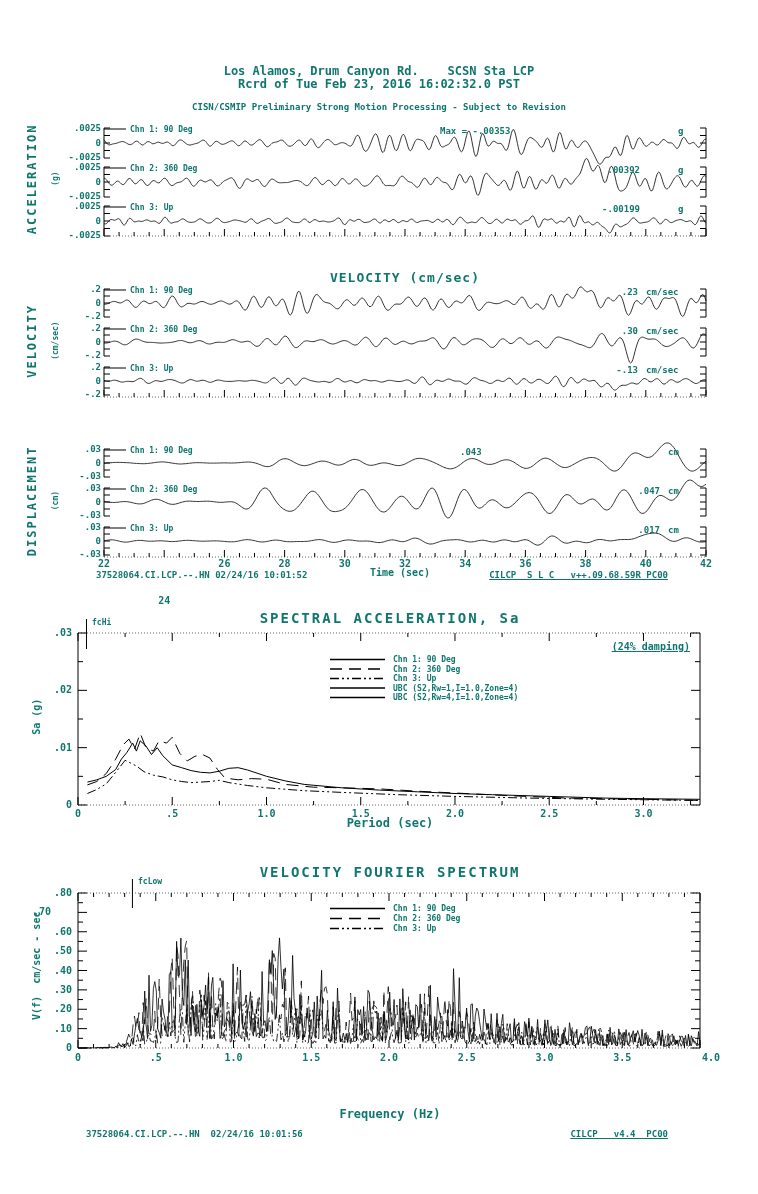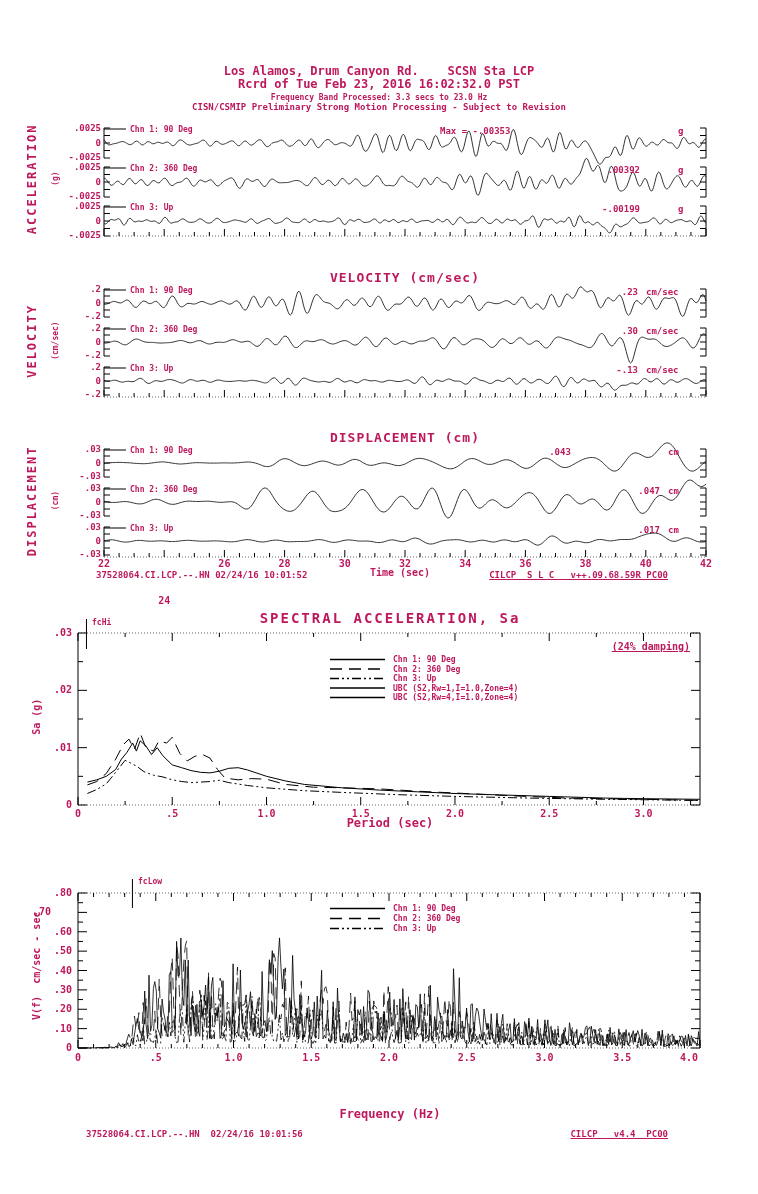--- a/index.html
+++ b/index.html
@@ -1,17 +1,17 @@
 <!DOCTYPE html>
 <html><head>
 <meta charset="utf-8">
 <style>
   html,body{margin:0;padding:0;background:#fff;}
   #page{position:relative;width:758px;height:1194px;background:#ffffff;overflow:hidden;
-        font-family:"DejaVu Sans Mono","Liberation Mono",monospace;color:#be185d;}
+        font-family:"DejaVu Sans Mono","Liberation Mono",monospace;color:#0f766e;}
   #plot{position:absolute;left:0;top:0;}
   .t{position:absolute;white-space:pre;font-weight:bold;line-height:1.15;}
   .f8{font-size:8px;} .f9{font-size:9px;} .f10{font-size:10px;}
   .f12{font-size:12px;} .f13{font-size:13px;letter-spacing:1px;}
   .f14{font-size:14px;letter-spacing:2px;}
   .ls2{letter-spacing:2px;}
   .ctr{text-align:center;} .rgt{text-align:right;text-decoration:underline;}
   .rot{transform:rotate(-90deg);text-align:center;}
 </style>
 </head>
@@ -450,43 +450,42 @@
       <polyline points="78.0,1048.0 79.4,1048.0 80.9,1048.0 82.3,1048.0 83.8,1048.0 85.2,1047.9 86.7,1047.9 88.1,1048.0 89.6,1048.0 91.0,1047.9 92.5,1047.9 93.9,1047.9 95.4,1047.9 96.8,1047.8 98.3,1047.6 99.7,1047.8 101.2,1047.5 102.6,1047.9 104.1,1047.8 105.5,1047.5 107.0,1047.9 108.4,1047.5 109.9,1047.8 111.3,1047.5 112.8,1047.9 114.2,1047.8 115.7,1047.6 117.1,1047.6 118.6,1047.3 120.0,1045.3 121.5,1046.4 122.9,1046.4 124.4,1044.5 125.8,1044.2 127.3,1040.8 128.7,1045.2 130.2,1046.3 131.6,1038.6 133.1,1037.8 134.5,1045.0 136.0,1045.6 137.4,1034.7 138.9,1042.9 140.3,1044.9 141.8,1040.7 143.2,1024.9 144.7,1044.1 146.1,1043.3 147.6,1036.8 149.0,1035.1 150.5,1041.1 151.9,1041.1 153.4,1042.6 154.8,1037.6 156.3,1031.1 157.7,1043.5 159.2,1043.7 160.6,1043.4 162.1,1017.1 163.5,1022.9 165.0,1030.2 166.4,1037.2 167.9,1037.0 169.3,1020.9 170.8,1036.0 172.2,1024.6 173.7,1018.9 175.1,1036.9 176.6,1042.6 178.0,1041.9 179.5,1018.5 180.9,1009.2 182.4,1011.8 183.8,1042.3 185.3,1023.4 186.7,1007.6 188.2,1027.9 189.6,1041.9 191.1,1004.9 192.5,994.3 194.0,1013.2 195.4,1036.5 196.9,1035.5 198.3,1023.8 199.8,1005.1 201.2,994.8 202.7,1040.2 204.1,1026.9 205.6,1000.7 207.0,1040.1 208.5,1027.1 209.9,1004.2 211.4,1039.1 212.8,1036.7 214.3,1027.2 215.7,1003.7 217.2,1020.9 218.6,1008.4 220.1,994.6 221.5,1036.5 223.0,1039.9 224.4,1034.4 225.9,1042.0 227.3,1002.3 228.8,1004.1 230.2,1042.1 231.7,1041.2 233.1,1005.0 234.6,1041.8 236.0,1038.9 237.5,1031.3 238.9,1023.3 240.4,1002.4 241.8,1002.0 243.3,1031.4 244.7,1041.5 246.2,995.2 247.6,1038.6 249.1,1041.8 250.5,1026.3 252.0,996.2 253.4,1021.1 254.9,1031.4 256.3,1009.0 257.8,1027.5 259.2,995.9 260.7,1008.5 262.1,1033.2 263.6,1021.9 265.0,1040.7 266.5,1039.5 267.9,1023.0 269.4,1017.4 270.8,1036.4 272.3,1035.4 273.7,1041.5 275.2,1040.0 276.6,1041.3 278.1,1028.6 279.5,1014.8 281.0,1041.3 282.4,1032.9 283.9,1041.8 285.3,1035.3 286.8,1027.0 288.2,1042.3 289.7,1033.8 291.1,1003.3 292.6,1034.7 294.0,1022.5 295.5,1008.4 296.9,1042.8 298.4,1014.8 299.8,1023.8 301.3,1005.4 302.7,1042.7 304.2,1031.4 305.6,1043.2 307.1,1043.2 308.5,1042.5 310.0,1009.8 311.4,1038.2 312.9,1043.4 314.3,1040.7 315.8,1042.6 317.2,1014.9 318.7,1028.1 320.1,1017.7 321.6,1010.5 323.0,1031.4 324.5,1030.7 325.9,1024.4 327.4,1026.2 328.8,1041.0 330.3,1042.7 331.7,1033.6 333.2,1020.2 334.6,1043.1 336.1,1043.0 337.5,1018.3 339.0,1010.4 340.4,1042.0 341.9,1037.8 343.3,1042.1 344.8,1043.0 346.2,1033.7 347.7,1042.7 349.1,1037.4 350.6,1043.5 352.0,1037.4 353.5,1024.7 354.9,1042.0 356.4,1032.0 357.8,1018.8 359.3,1020.1 360.7,1043.2 362.2,1039.4 363.6,1042.4 365.1,1011.4 366.5,1025.3 368.0,1039.9 369.4,1031.2 370.9,1037.0 372.3,1007.8 373.8,1005.4 375.2,1006.0 376.7,1007.9 378.1,1042.1 379.6,1041.7 381.0,1017.0 382.5,1041.4 383.9,1013.4 385.4,1042.9 386.8,1035.1 388.3,1021.3 389.7,1006.8 391.2,1011.8 392.6,1037.1 394.1,1042.6 395.5,1037.6 397.0,1031.9 398.4,1043.0 399.9,1042.9 401.3,1042.4 402.8,1006.1 404.2,1021.8 405.7,1041.6 407.1,1020.5 408.6,1043.2 410.0,1040.9 411.5,1015.2 412.9,1013.6 414.4,1035.3 415.8,1037.2 417.3,1033.1 418.7,1037.2 420.2,1034.4 421.6,1029.5 423.1,1043.2 424.5,1008.1 426.0,1043.5 427.4,1040.6 428.9,1040.7 430.3,1015.1 431.8,1030.2 433.2,1042.8 434.7,1042.8 436.1,1041.9 437.6,1031.1 439.0,1043.9 440.5,1022.0 441.9,1026.6 443.4,1035.6 444.8,1036.6 446.3,1042.8 447.7,1032.6 449.2,1039.8 450.6,1038.0 452.1,1021.0 453.5,1038.1 455.0,1028.2 456.4,1039.0 457.9,1039.9 459.3,1031.8 460.8,1036.7 462.2,1021.0 463.7,1034.7 465.1,1041.9 466.6,1044.1 468.0,1044.8 469.5,1038.7 470.9,1028.4 472.4,1043.0 473.8,1020.6 475.3,1034.1 476.7,1043.7 478.2,1040.9 479.6,1044.2 481.1,1034.5 482.5,1037.0 484.0,1039.3 485.4,1042.2 486.9,1044.9 488.3,1030.0 489.8,1043.6 491.2,1032.5 492.7,1038.5 494.1,1042.4 495.6,1044.2 497.0,1043.0 498.5,1023.4 499.9,1045.1 501.4,1041.7 502.8,1024.1 504.3,1030.5 505.7,1042.4 507.2,1023.7 508.6,1036.0 510.1,1042.9 511.5,1045.1 513.0,1044.5 514.4,1036.5 515.9,1028.2 517.3,1024.2 518.8,1038.1 520.2,1044.0 521.7,1032.1 523.1,1045.1 524.6,1036.7 526.0,1035.4 527.5,1045.0 528.9,1041.0 530.4,1044.5 531.8,1039.7 533.3,1027.9 534.7,1045.3 536.2,1030.5 537.6,1027.1 539.1,1045.1 540.5,1032.0 542.0,1045.4 543.4,1032.4 544.9,1039.5 546.3,1026.8 547.8,1045.2 549.2,1038.8 550.7,1045.5 552.1,1043.0 553.6,1032.9 555.0,1045.5 556.5,1045.5 557.9,1029.1 559.4,1045.4 560.8,1045.5 562.3,1045.3 563.7,1028.7 565.2,1036.1 566.6,1043.2 568.1,1042.8 569.5,1045.6 571.0,1032.8 572.4,1027.7 573.9,1045.6 575.3,1045.6 576.8,1043.2 578.2,1042.6 579.7,1042.7 581.1,1033.2 582.6,1036.7 584.0,1044.5 585.5,1038.6 586.9,1035.8 588.4,1045.6 589.8,1045.4 591.3,1040.2 592.7,1031.3 594.2,1029.1 595.6,1043.5 597.1,1043.8 598.5,1029.6 600.0,1040.9 601.4,1030.6 602.9,1045.7 604.3,1042.9 605.8,1039.8 607.2,1045.9 608.7,1030.1 610.1,1042.0 611.6,1032.8 613.0,1033.8 614.5,1031.3 615.9,1045.9 617.4,1045.8 618.8,1035.8 620.3,1032.5 621.7,1036.1 623.2,1046.0 624.6,1041.1 626.1,1041.1 627.5,1041.3 629.0,1046.1 630.4,1045.5 631.9,1033.2 633.3,1045.1 634.8,1034.0 636.2,1045.7 637.7,1046.1 639.1,1039.9 640.6,1042.2 642.0,1046.1 643.5,1043.3 644.9,1045.4 646.4,1035.8 647.8,1034.8 649.3,1041.1 650.7,1042.7 652.2,1045.1 653.6,1046.2 655.1,1042.0 656.5,1042.7 658.0,1034.1 659.4,1034.4 660.9,1046.2 662.3,1033.1 663.8,1046.3 665.2,1046.3 666.7,1046.0 668.1,1045.2 669.6,1041.6 671.0,1041.4 672.5,1046.1 673.9,1042.2 675.4,1045.0 676.8,1040.6 678.3,1046.4 679.7,1035.8 681.2,1041.2 682.6,1042.2 684.1,1038.2 685.5,1041.7 687.0,1045.2 688.4,1046.2 689.9,1045.2 691.3,1037.9 692.8,1038.9 694.2,1037.3 695.7,1045.0 697.1,1043.0 698.6,1045.2 700.0,1041.9" fill="none" stroke="#000000" stroke-width="0.8" stroke-dasharray="9,3,2,3,2,3"></polyline>
       <polyline points="78.0,1048.0 79.4,1048.0 80.9,1048.0 82.3,1048.0 83.8,1048.0 85.2,1048.0 86.7,1047.9 88.1,1047.9 89.6,1048.0 91.0,1047.9 92.5,1047.7 93.9,1047.8 95.4,1047.7 96.8,1047.5 98.3,1047.7 99.7,1047.9 101.2,1047.9 102.6,1047.9 104.1,1047.8 105.5,1047.4 107.0,1047.4 108.4,1047.8 109.9,1047.3 111.3,1046.2 112.8,1047.7 114.2,1047.6 115.7,1046.4 117.1,1046.3 118.6,1042.7 120.0,1045.6 121.5,1046.4 122.9,1046.1 124.4,1046.0 125.8,1043.2 127.3,1039.0 128.7,1034.1 130.2,1037.6 131.6,1040.3 133.1,1024.5 134.5,1016.1 136.0,1028.2 137.4,1025.0 138.9,1012.7 140.3,1041.4 141.8,1036.2 143.2,1002.6 144.7,1024.2 146.1,998.7 147.6,1023.7 149.0,1034.1 150.5,1033.7 151.9,1036.1 153.4,1034.3 154.8,1011.3 156.3,1038.6 157.7,1025.6 159.2,979.0 160.6,1015.1 162.1,1035.9 163.5,1035.8 165.0,1025.7 166.4,1034.2 167.9,1012.7 169.3,1014.1 170.8,971.8 172.2,957.2 173.7,1005.0 175.1,1036.0 176.6,944.7 178.0,955.1 179.5,995.5 180.9,1035.2 182.4,990.4 183.8,961.3 185.3,946.1 186.7,940.7 188.2,1035.4 189.6,1034.0 191.1,1012.2 192.5,991.1 194.0,1026.7 195.4,1005.2 196.9,1037.3 198.3,1035.9 199.8,990.1 201.2,1001.7 202.7,1031.7 204.1,995.2 205.6,1012.5 207.0,1027.6 208.5,972.0 209.9,1038.5 211.4,993.3 212.8,1027.4 214.3,1038.9 215.7,1012.6 217.2,1018.9 218.6,993.4 220.1,978.2 221.5,981.8 223.0,1036.1 224.4,1031.0 225.9,1028.9 227.3,1018.9 228.8,1022.2 230.2,1032.8 231.7,1038.4 233.1,1003.4 234.6,1036.4 236.0,999.0 237.5,967.0 238.9,1028.8 240.4,1037.1 241.8,1038.9 243.3,1004.7 244.7,1004.3 246.2,994.8 247.6,1013.2 249.1,1008.6 250.5,1027.8 252.0,1002.9 253.4,1034.9 254.9,1024.6 256.3,1016.0 257.8,996.7 259.2,1038.0 260.7,1016.6 262.1,1037.2 263.6,1037.9 265.0,1034.4 266.5,1036.5 267.9,1033.8 269.4,959.8 270.8,959.7 272.3,1036.1 273.7,953.5 275.2,958.3 276.6,1016.7 278.1,1023.9 279.5,1017.8 281.0,1018.9 282.4,1004.2 283.9,1007.4 285.3,967.8 286.8,1037.3 288.2,1036.7 289.7,1037.2 291.1,1000.6 292.6,1013.9 294.0,1036.8 295.5,1029.1 296.9,1008.7 298.4,1039.0 299.8,1036.2 301.3,980.9 302.7,1040.1 304.2,1026.5 305.6,1011.1 307.1,1018.2 308.5,996.0 310.0,1037.7 311.4,1021.9 312.9,1009.8 314.3,1034.6 315.8,1039.1 317.2,1035.7 318.7,1038.9 320.1,1000.6 321.6,989.9 323.0,1003.6 324.5,988.3 325.9,986.7 327.4,994.0 328.8,1040.9 330.3,1039.9 331.7,1041.1 333.2,1006.9 334.6,1040.7 336.1,1005.0 337.5,1003.8 339.0,1001.1 340.4,1038.9 341.9,1041.8 343.3,1041.9 344.8,1041.9 346.2,1022.0 347.7,1041.9 349.1,1025.3 350.6,993.1 352.0,1020.4 353.5,1017.7 354.9,1001.0 356.4,1035.3 357.8,1039.2 359.3,1041.4 360.7,1020.3 362.2,1039.8 363.6,1041.5 365.1,1030.0 366.5,1039.7 368.0,1035.7 369.4,1001.0 370.9,1041.3 372.3,1041.5 373.8,1000.9 375.2,1012.9 376.7,1011.0 378.1,1039.6 379.6,1017.0 381.0,1038.6 382.5,1040.9 383.9,990.3 385.4,1040.7 386.8,1016.9 388.3,986.7 389.7,1040.0 391.2,1032.7 392.6,1031.5 394.1,1019.5 395.5,1017.8 397.0,1005.0 398.4,1040.0 399.9,1023.5 401.3,1006.6 402.8,1009.9 404.2,1030.1 405.7,1001.9 407.1,1038.9 408.6,995.8 410.0,1031.3 411.5,1039.9 412.9,1017.5 414.4,1018.4 415.8,1034.2 417.3,1027.0 418.7,1031.6 420.2,1011.8 421.6,1004.4 423.1,1040.4 424.5,993.8 426.0,1037.7 427.4,1015.7 428.9,986.4 430.3,1027.7 431.8,1040.8 433.2,1039.7 434.7,1030.1 436.1,1019.5 437.6,1029.8 439.0,1023.4 440.5,1012.9 441.9,1041.6 443.4,1022.0 444.8,998.3 446.3,1021.5 447.7,1026.1 449.2,999.1 450.6,1009.5 452.1,1041.0 453.5,1002.1 455.0,1042.8 456.4,1037.9 457.9,1042.4 459.3,1011.4 460.8,1019.0 462.2,1017.6 463.7,1039.4 465.1,1026.0 466.6,1012.3 468.0,1017.1 469.5,1029.4 470.9,1043.9 472.4,1033.5 473.8,1040.6 475.3,1041.7 476.7,1035.9 478.2,1043.1 479.6,1034.3 481.1,1040.0 482.5,1044.1 484.0,1032.1 485.4,1044.1 486.9,1023.2 488.3,1028.8 489.8,1022.0 491.2,1029.2 492.7,1034.0 494.1,1037.9 495.6,1044.4 497.0,1019.8 498.5,1041.4 499.9,1026.7 501.4,1040.1 502.8,1036.0 504.3,1044.5 505.7,1041.6 507.2,1040.1 508.6,1042.0 510.1,1037.6 511.5,1041.3 513.0,1041.4 514.4,1021.0 515.9,1037.7 517.3,1044.7 518.8,1022.6 520.2,1044.5 521.7,1044.7 523.1,1043.0 524.6,1044.9 526.0,1021.0 527.5,1044.8 528.9,1021.7 530.4,1044.8 531.8,1026.3 533.3,1033.3 534.7,1040.0 536.2,1045.0 537.6,1042.2 539.1,1043.6 540.5,1028.2 542.0,1040.1 543.4,1045.0 544.9,1024.2 546.3,1036.6 547.8,1044.3 549.2,1038.8 550.7,1022.8 552.1,1034.4 553.6,1041.3 555.0,1044.4 556.5,1039.0 557.9,1025.8 559.4,1044.8 560.8,1044.7 562.3,1030.1 563.7,1043.6 565.2,1027.5 566.6,1044.8 568.1,1041.0 569.5,1043.1 571.0,1045.3 572.4,1027.5 573.9,1042.8 575.3,1044.2 576.8,1029.3 578.2,1044.4 579.7,1038.8 581.1,1032.8 582.6,1044.1 584.0,1041.3 585.5,1033.8 586.9,1033.6 588.4,1028.3 589.8,1027.1 591.3,1043.8 592.7,1043.8 594.2,1043.2 595.6,1034.1 597.1,1038.7 598.5,1045.0 600.0,1028.1 601.4,1030.0 602.9,1045.4 604.3,1044.5 605.8,1045.0 607.2,1033.9 608.7,1038.6 610.1,1045.4 611.6,1045.8 613.0,1032.4 614.5,1042.9 615.9,1045.4 617.4,1045.8 618.8,1035.7 620.3,1044.5 621.7,1041.8 623.2,1045.0 624.6,1032.3 626.1,1038.7 627.5,1037.8 629.0,1032.5 630.4,1039.9 631.9,1044.2 633.3,1043.8 634.8,1036.5 636.2,1033.0 637.7,1043.4 639.1,1037.7 640.6,1041.0 642.0,1045.8 643.5,1045.4 644.9,1044.4 646.4,1030.8 647.8,1043.8 649.3,1046.0 650.7,1043.6 652.2,1038.6 653.6,1046.1 655.1,1045.2 656.5,1040.5 658.0,1031.3 659.4,1034.0 660.9,1041.6 662.3,1045.4 663.8,1046.2 665.2,1038.5 666.7,1032.4 668.1,1036.5 669.6,1046.0 671.0,1035.5 672.5,1033.9 673.9,1046.2 675.4,1039.8 676.8,1043.7 678.3,1038.0 679.7,1041.6 681.2,1046.3 682.6,1043.4 684.1,1038.2 685.5,1035.1 687.0,1035.8 688.4,1034.3 689.9,1046.0 691.3,1035.7 692.8,1039.6 694.2,1042.7 695.7,1046.3 697.1,1046.4 698.6,1046.2 700.0,1045.9" fill="none" stroke="#000000" stroke-width="0.8" stroke-dasharray="12,7"></polyline>
       <polyline points="78.0,1048.0 79.4,1048.0 80.9,1048.0 82.3,1047.9 83.8,1048.0 85.2,1047.9 86.7,1047.9 88.1,1047.9 89.6,1048.0 91.0,1048.0 92.5,1047.7 93.9,1047.9 95.4,1047.9 96.8,1047.9 98.3,1047.5 99.7,1047.6 101.2,1047.7 102.6,1047.9 104.1,1047.2 105.5,1047.9 107.0,1047.9 108.4,1047.7 109.9,1047.2 111.3,1047.0 112.8,1047.4 114.2,1047.7 115.7,1046.7 117.1,1047.1 118.6,1045.5 120.0,1044.7 121.5,1046.1 122.9,1043.6 124.4,1047.1 125.8,1046.4 127.3,1043.0 128.7,1046.4 130.2,1046.0 131.6,1039.0 133.1,1044.5 134.5,1033.9 136.0,1025.0 137.4,1018.4 138.9,1029.7 140.3,1031.2 141.8,1037.6 143.2,1040.6 144.7,991.0 146.1,1024.8 147.6,1038.7 149.0,975.2 150.5,1031.3 151.9,1025.2 153.4,988.4 154.8,981.6 156.3,991.0 157.7,1028.8 159.2,1032.7 160.6,1037.6 162.1,999.0 163.5,1011.9 165.0,1019.0 166.4,1032.3 167.9,1036.8 169.3,974.6 170.8,971.7 172.2,1032.3 173.7,1030.9 175.1,1028.7 176.6,941.4 178.0,976.1 179.5,975.1 180.9,938.0 182.4,996.1 183.8,1005.5 185.3,959.9 186.7,1024.4 188.2,960.0 189.6,1021.8 191.1,1035.6 192.5,1005.1 194.0,1025.3 195.4,1031.8 196.9,1004.3 198.3,1031.3 199.8,1036.3 201.2,999.7 202.7,1015.5 204.1,1005.8 205.6,985.1 207.0,1013.8 208.5,976.8 209.9,1038.2 211.4,986.0 212.8,977.4 214.3,1014.2 215.7,1013.3 217.2,1015.7 218.6,1007.7 220.1,1038.4 221.5,1034.7 223.0,980.7 224.4,1027.0 225.9,1021.9 227.3,1012.3 228.8,1010.8 230.2,1018.7 231.7,1034.3 233.1,963.8 234.6,1035.9 236.0,1032.6 237.5,1032.2 238.9,1036.2 240.4,970.0 241.8,1021.8 243.3,1029.5 244.7,1022.6 246.2,1037.1 247.6,1011.9 249.1,1003.9 250.5,991.7 252.0,1030.9 253.4,1036.1 254.9,1013.5 256.3,1036.5 257.8,1033.1 259.2,1033.5 260.7,1036.0 262.1,971.5 263.6,1023.3 265.0,1020.6 266.5,1031.7 267.9,999.7 269.4,959.7 270.8,973.2 272.3,950.6 273.7,987.4 275.2,1019.4 276.6,1009.0 278.1,959.1 279.5,937.9 281.0,967.9 282.4,989.0 283.9,969.0 285.3,1034.7 286.8,1033.5 288.2,1021.7 289.7,997.7 291.1,1017.2 292.6,955.4 294.0,998.5 295.5,1011.3 296.9,1035.4 298.4,1037.6 299.8,994.6 301.3,1020.5 302.7,1026.0 304.2,1037.2 305.6,1031.9 307.1,1007.9 308.5,1021.5 310.0,1039.2 311.4,1039.1 312.9,1031.3 314.3,1001.9 315.8,1037.4 317.2,996.1 318.7,1024.6 320.1,1009.1 321.6,970.3 323.0,1038.9 324.5,1035.4 325.9,1038.2 327.4,1010.4 328.8,1031.7 330.3,1036.7 331.7,1039.4 333.2,1001.7 334.6,1038.2 336.1,1040.7 337.5,988.0 339.0,1026.1 340.4,1041.1 341.9,1039.8 343.3,1033.1 344.8,1039.5 346.2,1038.4 347.7,1041.4 349.1,1032.3 350.6,1040.9 352.0,1041.3 353.5,1041.3 354.9,996.9 356.4,1041.0 357.8,1009.6 359.3,1015.0 360.7,1009.5 362.2,1034.4 363.6,1006.5 365.1,1040.7 366.5,1030.2 368.0,990.3 369.4,993.1 370.9,1017.9 372.3,1030.4 373.8,1040.0 375.2,1036.7 376.7,1038.7 378.1,1012.9 379.6,1034.5 381.0,1036.4 382.5,1040.7 383.9,1011.3 385.4,1026.8 386.8,1032.4 388.3,1021.0 389.7,992.0 391.2,1026.2 392.6,1024.3 394.1,999.5 395.5,1038.6 397.0,1030.2 398.4,1040.2 399.9,998.9 401.3,1040.1 402.8,988.6 404.2,1016.4 405.7,1039.2 407.1,1037.7 408.6,1040.1 410.0,1009.9 411.5,1028.3 412.9,1015.8 414.4,1040.1 415.8,1004.6 417.3,1006.6 418.7,1027.8 420.2,993.9 421.6,1035.1 423.1,1037.7 424.5,1038.1 426.0,1038.4 427.4,1035.2 428.9,1040.3 430.3,985.2 431.8,1038.5 433.2,1036.6 434.7,1016.5 436.1,1037.2 437.6,997.1 439.0,1010.2 440.5,1017.6 441.9,1016.3 443.4,1039.3 444.8,1035.4 446.3,1037.2 447.7,1009.6 449.2,1037.8 450.6,1030.3 452.1,1037.6 453.5,968.7 455.0,1005.1 456.4,1038.9 457.9,1030.8 459.3,977.7 460.8,1037.8 462.2,1039.0 463.7,1027.3 465.1,1028.1 466.6,1008.0 468.0,1031.4 469.5,1041.9 470.9,1004.5 472.4,1003.9 473.8,1039.2 475.3,1016.1 476.7,1008.0 478.2,1011.1 479.6,1021.6 481.1,1032.5 482.5,1039.7 484.0,1009.0 485.4,1019.7 486.9,1029.9 488.3,1023.5 489.8,1039.4 491.2,1013.7 492.7,1036.7 494.1,1042.5 495.6,1036.5 497.0,1013.3 498.5,1039.7 499.9,1042.7 501.4,1023.5 502.8,1014.3 504.3,1042.5 505.7,1037.0 507.2,1039.8 508.6,1030.4 510.1,1023.7 511.5,1042.8 513.0,1041.1 514.4,1018.6 515.9,1040.3 517.3,1033.5 518.8,1026.9 520.2,1038.9 521.7,1035.9 523.1,1043.4 524.6,1021.6 526.0,1027.4 527.5,1036.5 528.9,1018.1 530.4,1038.4 531.8,1027.6 533.3,1044.4 534.7,1039.5 536.2,1039.5 537.6,1019.5 539.1,1041.8 540.5,1040.2 542.0,1044.2 543.4,1039.6 544.9,1019.8 546.3,1031.8 547.8,1019.9 549.2,1039.6 550.7,1044.1 552.1,1030.4 553.6,1044.4 555.0,1029.4 556.5,1042.4 557.9,1044.6 559.4,1044.7 560.8,1044.4 562.3,1044.1 563.7,1032.2 565.2,1042.0 566.6,1044.0 568.1,1044.4 569.5,1022.7 571.0,1033.2 572.4,1044.8 573.9,1037.1 575.3,1031.9 576.8,1032.0 578.2,1044.9 579.7,1036.5 581.1,1033.1 582.6,1038.0 584.0,1036.0 585.5,1027.4 586.9,1025.9 588.4,1044.6 589.8,1041.5 591.3,1026.2 592.7,1035.4 594.2,1042.0 595.6,1029.7 597.1,1044.3 598.5,1041.4 600.0,1045.4 601.4,1038.3 602.9,1035.7 604.3,1045.4 605.8,1045.4 607.2,1034.5 608.7,1044.5 610.1,1027.4 611.6,1044.9 613.0,1042.9 614.5,1034.8 615.9,1040.6 617.4,1044.5 618.8,1028.9 620.3,1037.5 621.7,1040.4 623.2,1032.5 624.6,1045.6 626.1,1029.6 627.5,1044.7 629.0,1044.5 630.4,1037.5 631.9,1035.0 633.3,1030.7 634.8,1042.0 636.2,1036.5 637.7,1030.6 639.1,1035.1 640.6,1045.7 642.0,1029.3 643.5,1044.4 644.9,1033.1 646.4,1035.6 647.8,1045.7 649.3,1039.3 650.7,1038.3 652.2,1045.4 653.6,1044.1 655.1,1043.2 656.5,1045.4 658.0,1041.0 659.4,1031.3 660.9,1045.5 662.3,1030.1 663.8,1045.5 665.2,1044.3 666.7,1045.8 668.1,1033.7 669.6,1037.1 671.0,1044.7 672.5,1041.1 673.9,1035.8 675.4,1043.8 676.8,1040.6 678.3,1045.2 679.7,1039.7 681.2,1036.2 682.6,1036.5 684.1,1045.9 685.5,1035.5 687.0,1045.9 688.4,1034.4 689.9,1044.0 691.3,1045.9 692.8,1038.9 694.2,1041.3 695.7,1043.2 697.1,1046.0 698.6,1031.6 700.0,1045.6" fill="none" stroke="#000000" stroke-width="0.8"></polyline>
       <line x1="330" y1="908.5" x2="385" y2="908.5" stroke="#000000" stroke-width="1.3"></line>
       <line x1="330" y1="918.5" x2="385" y2="918.5" stroke="#000000" stroke-width="1.3" stroke-dasharray="12,7"></line>
       <line x1="330" y1="928.5" x2="385" y2="928.5" stroke="#000000" stroke-width="1.3" stroke-dasharray="9,3,2,3,2,3"></line>
     </svg>
 
   <div class="t f12 ctr" style="left:0px;top:65px;width:758px;">Los Alamos, Drum Canyon Rd.    SCSN Sta LCP</div>
   <div class="t f12 ctr" style="left:0px;top:78px;width:758px;">Rcrd of Tue Feb 23, 2016 16:02:32.0 PST</div>
-  <div class="t f8 ctr" style="left:0px;top:93px;width:758px;">Frequency Band Processed: 3.3 secs to 23.0 Hz</div>
   <div class="t f9 ctr" style="left:0px;top:102px;width:758px;">CISN/CSMIP Preliminary Strong Motion Processing - Subject to Revision</div>
 
   <div class="t f13 ctr" style="left:105px;top:271px;width:600px;">VELOCITY (cm/sec)</div>
-  <div class="t f13 ctr" style="left:105px;top:431px;width:600px;">DISPLACEMENT (cm)</div>
 
   <div class="t f12 rot ls2" style="left:-67px;top:172px;width:200px;">ACCELERATION</div>
   <div class="t f8 rot" style="left:-44px;top:174px;width:200px;">(g)</div>
   <div class="t f12 rot ls2" style="left:-67px;top:334px;width:200px;">VELOCITY</div>
   <div class="t f8 rot" style="left:-44px;top:336px;width:200px;">(cm/sec)</div>
   <div class="t f12 rot ls2" style="left:-67px;top:494px;width:200px;">DISPLACEMENT</div>
   <div class="t f8 rot" style="left:-44px;top:496px;width:200px;">(cm)</div>
 
   <div class="t f10 ctr" style="left:310px;top:567px;width:180px;">Time (sec)</div>
   <div class="t f9" style="left:96px;top:570px;">37528064.CI.LCP.--.HN 02/24/16 10:01:52</div>
   <div class="t f9 rgt" style="left:368px;top:570px;width:300px;">CILCP  S_L_C_  v++.09.68.59R PC00</div>
 
   <div class="t f14 ctr" style="left:40px;top:610px;width:700px;">SPECTRAL ACCELERATION, Sa</div>
   <div class="t f10 rgt" style="left:490px;top:641px;width:200px;">(24% damping)</div>
   <div class="t f8" style="left:92px;top:618px;">fcHi</div>
   <div class="t f10 rot" style="left:-63px;top:711px;width:200px;">Sa (g)</div>
   <div class="t f12 ctr" style="left:290px;top:817px;width:200px;">Period (sec)</div>
 
+  <div class="t f14 ctr" style="left:40px;top:864px;width:700px;">VELOCITY FOURIER SPECTRUM</div>
   <div class="t f8" style="left:138px;top:877px;">fcLow</div>
   <div class="t f10 rot" style="left:-63px;top:960px;width:200px;">V(f)  cm/sec - sec</div>
   <div class="t f12 ctr" style="left:290px;top:1068px;width:200px;margin-top:40px;">Frequency (Hz)</div>
 
   <div class="t f9" style="left:86px;top:1129px;">37528064.CI.LCP.--.HN  02/24/16 10:01:56</div>
   <div class="t f9 rgt" style="left:368px;top:1129px;width:300px;">CILCP   v4.4  PC00</div>
 <div class="t f8" style="left: 130px; top: 125px;">Chn 1: 90 Deg</div>
     <div class="t f9" style="left: 41px; top: 123px; width: 60px; text-align: right;">.0025</div>
     <div class="t f9" style="left: 41px; top: 138px; width: 60px; text-align: right;">0</div>
     <div class="t f9" style="left: 41px; top: 152px; width: 60px; text-align: right;">-.0025</div>
@@ -519,21 +518,21 @@
     <div class="t f8" style="left: 130px; top: 364px;">Chn 3: Up</div>
     <div class="t f9" style="left: 41px; top: 362px; width: 60px; text-align: right;">.2</div>
     <div class="t f9" style="left: 41px; top: 376px; width: 60px; text-align: right;">0</div>
     <div class="t f9" style="left: 41px; top: 389px; width: 60px; text-align: right;">-.2</div>
     <div class="t f9" style="left: 438px; top: 365px; width: 200px; text-align: right;">-.13</div>
     <div class="t f9" style="left: 646px; top: 365px;">cm/sec</div>
     <div class="t f8" style="left: 130px; top: 446px;">Chn 1: 90 Deg</div>
     <div class="t f9" style="left: 41px; top: 444px; width: 60px; text-align: right;">.03</div>
     <div class="t f9" style="left: 41px; top: 458px; width: 60px; text-align: right;">0</div>
     <div class="t f9" style="left: 41px; top: 471px; width: 60px; text-align: right;">-.03</div>
-    <div class="t f9" style="left: 460px; top: 447px; width: 200px; text-align: center;">.043</div>
+    <div class="t f9" style="left: 460px; top: 447px; width: 200px; text-align: left;">.043</div>
     <div class="t f9" style="left: 668px; top: 447px;">cm</div>
     <div class="t f8" style="left: 130px; top: 485px;">Chn 2: 360 Deg</div>
     <div class="t f9" style="left: 41px; top: 483px; width: 60px; text-align: right;">.03</div>
     <div class="t f9" style="left: 41px; top: 497px; width: 60px; text-align: right;">0</div>
     <div class="t f9" style="left: 41px; top: 510px; width: 60px; text-align: right;">-.03</div>
     <div class="t f9" style="left: 460px; top: 486px; width: 200px; text-align: right;">.047</div>
     <div class="t f9" style="left: 668px; top: 486px;">cm</div>
     <div class="t f8" style="left: 130px; top: 524px;">Chn 3: Up</div>
     <div class="t f9" style="left: 41px; top: 522px; width: 60px; text-align: right;">.03</div>
     <div class="t f9" style="left: 41px; top: 536px; width: 60px; text-align: right;">0</div>
@@ -577,17 +576,17 @@
     <div class="t f10" style="left: 12px; top: 1022.62px; width: 60px; text-align: right;">.10</div>
     <div class="t f10" style="left: 12px; top: 1042px; width: 60px; text-align: right;">0</div>
     <div class="t f10" style="left: 58px; top: 1052px; width: 40px; text-align: center;">0</div>
     <div class="t f10" style="left: 135.75px; top: 1052px; width: 40px; text-align: center;">.5</div>
     <div class="t f10" style="left: 213.5px; top: 1052px; width: 40px; text-align: center;">1.0</div>
     <div class="t f10" style="left: 291.25px; top: 1052px; width: 40px; text-align: center;">1.5</div>
     <div class="t f10" style="left: 369px; top: 1052px; width: 40px; text-align: center;">2.0</div>
     <div class="t f10" style="left: 446.75px; top: 1052px; width: 40px; text-align: center;">2.5</div>
     <div class="t f10" style="left: 524.5px; top: 1052px; width: 40px; text-align: center;">3.0</div>
     <div class="t f10" style="left: 602.25px; top: 1052px; width: 40px; text-align: center;">3.5</div>
-    <div class="t f10" style="left: 680px; top: 1052px; width: 40px; text-align: left;">4.0</div>
+    <div class="t f10" style="left: 680px; top: 1052px; width: 40px; text-align: right;">4.0</div>
     <div class="t f8" style="left: 393px; top: 904px;">Chn 1: 90 Deg</div>
     <div class="t f8" style="left: 393px; top: 914px;">Chn 2: 360 Deg</div>
     <div class="t f8" style="left: 393px; top: 924px;">Chn 3: Up</div>
   </div>
 
 </body></html>

